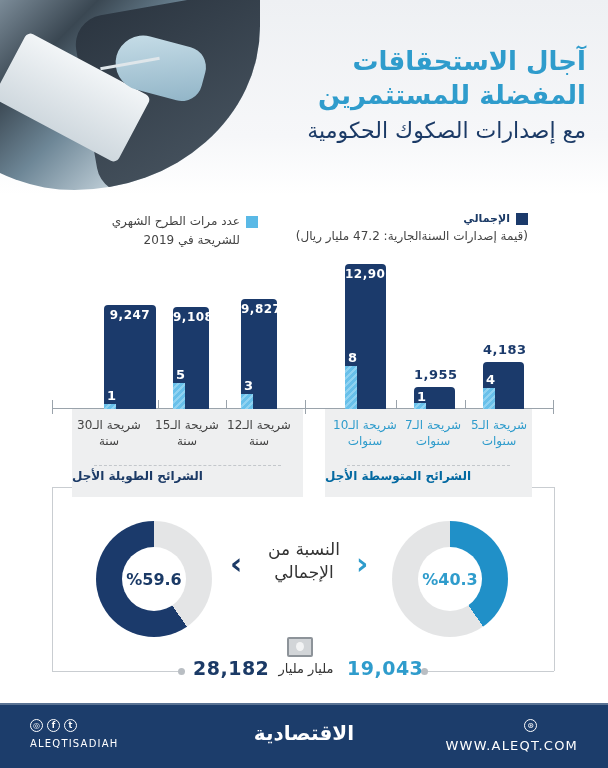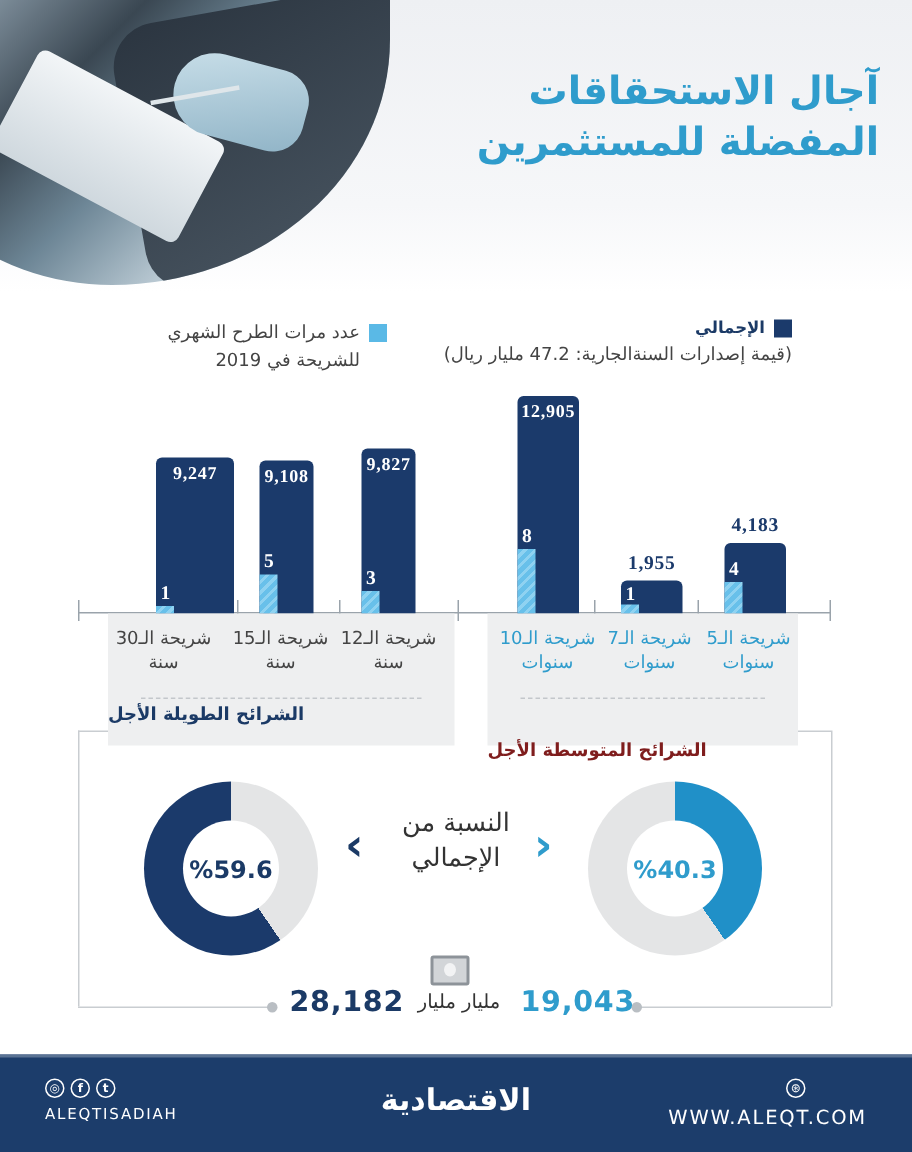--- a/index.html
+++ b/index.html
@@ -24,37 +24,37 @@
   .legend-total .sub { margin-top: 4px; font-size: 12px; color: #444; }
   .legend-monthly { position: absolute; right: 350px; top: 212px; direction: rtl; text-align: right; font-size: 12px; color: #444; line-height: 19px; }
   .sq { display: inline-block; width: 12px; height: 12px; vertical-align: middle; margin-left: 6px; }
   .sq.dark { background: #1b3a6b; }
   .sq.light { background: #5ab9e6; }
 
   
   .chart { position: absolute; left: 0; top: 250px; width: 608px; height: 170px; }
   .axis { position: absolute; left: 52px; top: 158px; width: 502px; height: 1px; background: #9aa3ab; }
   .tick { position: absolute; top: 150px; width: 1px; height: 14px; background: #9aa3ab; }
-  .bar { position: absolute; bottom: 11px; background: #1b3a6b; border-radius: 4px 4px 0 0; font-family: Liberation Serif, serif; }
+  .bar { position: absolute; bottom: 11px; background: #1b3a6b; border-radius: 4px 4px 0 0; }
   .bar .total { position: absolute; top: 3px; left: 0; right: 0; text-align: center; color: #ffffff; font-size: 12px; font-weight: bold; letter-spacing: 0.5px; }
   .bar .total.outside { top: -20px; color: #1b3a6b; font-size: 13px; }
   .bar .sub { position: absolute; left: 0; bottom: 0; width: 12px;
               background: repeating-linear-gradient(135deg, #68c0ea 0 3px, #8fd2f1 3px 5px); }
   .bar .subval { position: absolute; left: 3px; color: #ffffff; font-weight: bold; font-size: 13px; }
 
   
   .panel { position: absolute; top: 409px; height: 88px; background: #eeeff0; }
   .panel.long { left: 72px; width: 231px; }
   .panel.mid { left: 325px; width: 207px; padding-left: 36px; }
   .catlabel { position: absolute; top: 8px; width: 70px; text-align: center; direction: rtl; font-size: 12px; line-height: 16px; color: #444; }
   .panel.mid .catlabel { color: #2f9ccc; }
   .dash { position: absolute; top: 56px; left: 22px; right: 22px; border-top: 1px dashed #c3c7cb; }
   .groupname { position: absolute; top: 60px; left: 0; right: 16px; text-align: left; direction: rtl; font-size: 12px; font-weight: bold; }
   .panel.long .groupname { color: #1b3a66; }
-  .panel.mid .groupname { color: #7f1d1d; margin-top: 24px; }
+  .panel.mid .groupname { color: #0369a1; }
 
   
   .frame-l { position: absolute; left: 52px; top: 487px; width: 1px; height: 184px; background: #c9cdd1; }
   .frame-r { position: absolute; left: 554px; top: 487px; width: 1px; height: 184px; background: #c9cdd1; }
   .frame-tl { position: absolute; left: 52px; top: 487px; width: 20px; height: 1px; background: #c9cdd1; }
   .frame-tr { position: absolute; left: 532px; top: 487px; width: 22px; height: 1px; background: #c9cdd1; }
   .frame-bl { position: absolute; left: 52px; top: 671px; width: 128px; height: 1px; background: #c9cdd1; }
   .frame-br { position: absolute; left: 424px; top: 671px; width: 130px; height: 1px; background: #c9cdd1; }
   .dot { position: absolute; top: 668px; width: 7px; height: 7px; border-radius: 50%; background: #b9bec3; }
 
@@ -93,20 +93,21 @@
 <div class="header">
   <div class="photo">
     <div class="sleeve"></div>
     <div class="tablet"></div>
     <div class="hand"></div>
     <div class="pen"></div>
   </div>
   <div class="title-block">
     <div class="title-l1">آجال الاستحقاقات</div>
     <div class="title-l2">المفضلة للمستثمرين</div>
+    <div class="title-l3">مع إصدارات الصكوك الحكومية</div>
   </div>
 </div>
 
 <div class="legend-total">
   <div class="ttl"><span class="sq dark"></span><span>الإجمالي</span></div>
   <div class="sub">(قيمة إصدارات السنةالجارية: 47.2 مليار ريال)</div>
 </div>
 <div class="legend-monthly">
   <div><span class="sq light"></span><span>عدد مرات الطرح الشهري</span></div>
   <div style="padding-right:18px">للشريحة في 2019</div>

